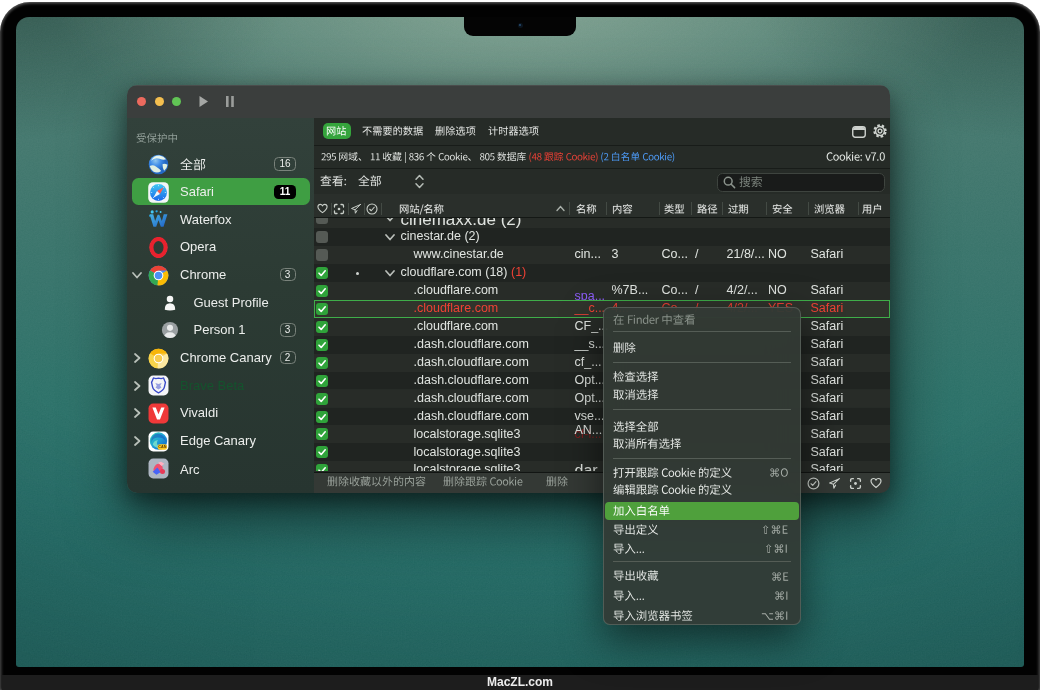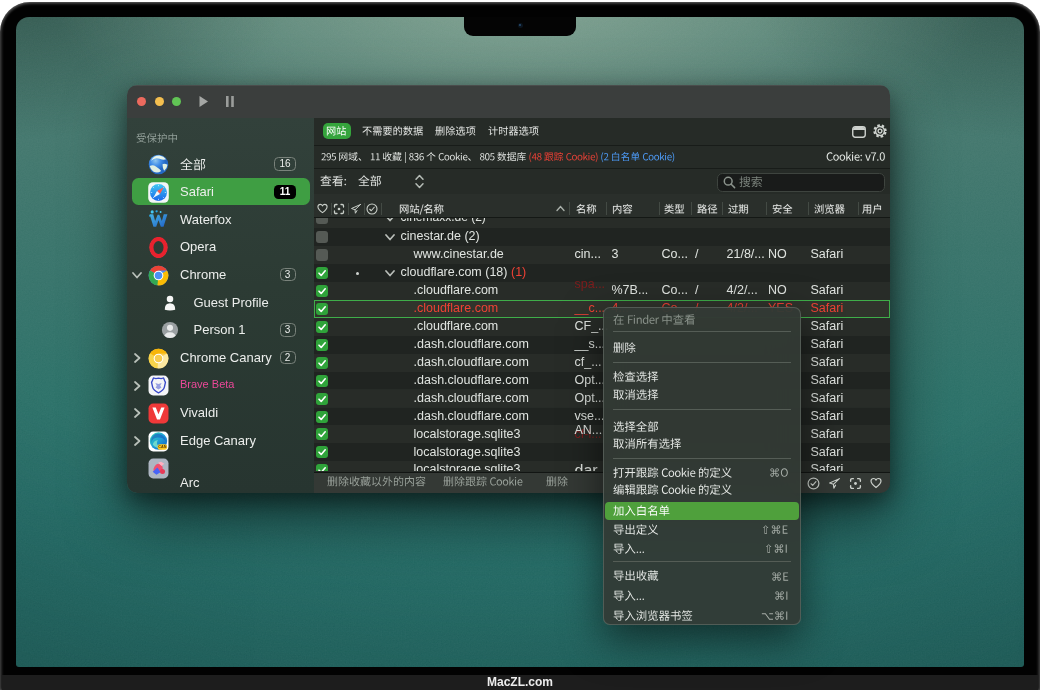--- a/index.html
+++ b/index.html
@@ -253,21 +253,21 @@
 <div class="abs" style="left:53.0px;top:265.0px;font-size:13px;color:#eceeec;white-space:nowrap">Chrome Canary</div>
 <svg class="abs" style="left:5.5px;top:268.0px" width="8" height="10">
       <path d="M2 1 L6.5 5 L2 9" fill="none" stroke="#b9c1ba" stroke-width="1.7" stroke-linecap="round" stroke-linejoin="round"></path>
     </svg>
 <div class="abs" style="left:152.5px;top:265.8px;width:16px;height:13.5px;border-radius:4.5px;border:1px solid #79827b;color:#eceeec;font-size:10px;font-weight:400;text-align:center;line-height:12px">2</div>
 <svg class="abs" style="left:21px;top:290.2px" width="21" height="21" viewBox="0 0 20 20">
       <rect x="0.5" y="0.5" width="19" height="19" rx="4.5" fill="#f4f5f7"></rect>
       <path d="M10 3 L12.5 3.4 L14.8 2.8 L15.8 5.2 L16.6 7 L15.6 11.5 Q14.8 14.6 10 17 Q5.2 14.6 4.4 11.5 L3.4 7 L4.2 5.2 L5.2 2.8 L7.5 3.4 Z" fill="none" stroke="#3848c8" stroke-width="1.3"></path>
       <path d="M7 7.5 L10 8.6 L13 7.5 L11.6 10.2 L12.8 12 L10 13.8 L7.2 12 L8.4 10.2 Z" fill="#4c5ad0" opacity=".55"></path>
     </svg>
-<div class="abs" style="left:53.0px;top:292.7px;font-size:11px;color:#ec4899;white-space:nowrap">Brave Beta</div>
+<div class="abs" style="left:53.0px;top:292.7px;font-size:13px;color:#14532d;white-space:nowrap">Brave Beta</div>
 <svg class="abs" style="left:5.5px;top:295.7px" width="8" height="10">
       <path d="M2 1 L6.5 5 L2 9" fill="none" stroke="#b9c1ba" stroke-width="1.7" stroke-linecap="round" stroke-linejoin="round"></path>
     </svg>
 <svg class="abs" style="left:21px;top:317.85px" width="21" height="21" viewBox="0 0 20 20">
       <rect x="0.5" y="0.5" width="19" height="19" rx="4.5" fill="#ef3939"></rect>
       <path d="M4.2 4.4 L7.4 4.4 L10 10.8 L12.6 4.4 L15.8 4.4 L11.4 15.6 L8.6 15.6 Z" fill="#fff"></path>
     </svg>
 <div class="abs" style="left:53.0px;top:320.4px;font-size:13px;color:#eceeec;white-space:nowrap">Vivaldi</div>
 <svg class="abs" style="left:5.5px;top:323.4px" width="8" height="10">
       <path d="M2 1 L6.5 5 L2 9" fill="none" stroke="#b9c1ba" stroke-width="1.7" stroke-linecap="round" stroke-linejoin="round"></path>
@@ -291,21 +291,21 @@
 <svg class="abs" style="left:5.5px;top:351.0px" width="8" height="10">
       <path d="M2 1 L6.5 5 L2 9" fill="none" stroke="#b9c1ba" stroke-width="1.7" stroke-linecap="round" stroke-linejoin="round"></path>
     </svg>
 <svg class="abs" style="left:21px;top:373.15px" width="21" height="21" viewBox="0 0 20 20">
       <rect x="0.5" y="0.5" width="19" height="19" rx="4.5" fill="#aeb6c2"></rect>
       <path d="M6 14.5 Q4 10 7.5 6.5 Q10 4.5 12.5 6.5 Q15 9 13.5 12 Z" fill="#f0506e"></path>
       <path d="M4.5 13 L9 9 L12 13.5 L8 16 Z" fill="#4764f6"></path>
       <path d="M9.5 4.5 L13 7.5 L15.5 5.5 L12.5 3.5 Z" fill="#ffb0c0"></path>
       <circle cx="13.8" cy="12.8" r="2.4" fill="#e83a57"></circle>
     </svg>
-<div class="abs" style="left:53.0px;top:390px;font-size:13px;color:#eceeec;white-space:nowrap">Arc</div>
+<div class="abs" style="left:53.0px;top:377px;font-size:13px;color:#eceeec;white-space:nowrap">Arc</div>
 <div class="abs" style="left:186.5px;top:32.5px;width:576.5px;height:375px;background:#262b27"></div>
 <div class="abs" style="left:186.5px;top:59.5px;width:576.5px;height:1px;background:#181c19"></div>
 <div class="abs" style="left:186.5px;top:82.5px;width:576.5px;height:1px;background:#181c19"></div>
 <div class="abs" style="left:186.5px;top:108.5px;width:576.5px;height:24.5px;background:#2a2f2b;border-bottom:1px solid #141815"></div>
 <div class="abs" style="left:195.5px;top:37.5px;width:28px;height:16.5px;border-radius:5px;background:#35a43c"></div>
 <svg style="position:absolute;left:199.4px;top:40.0px;overflow:visible" width="23" height="15">
       <g transform="translate(0 9.69) scale(0.010200 -0.010200)" stroke-width="10" stroke-linejoin="round">
         <g fill="#fff" stroke="#fff">
           <use href="#n7f51" x="0"></use>
           <use href="#n7ad9" x="1000"></use>
@@ -578,21 +578,21 @@
 <div class="abs" style="left:594.7px;top:117px;width:1px;height:13px;background:#434a44"></div>
 <div class="abs" style="left:639.2px;top:117px;width:1px;height:13px;background:#434a44"></div>
 <div class="abs" style="left:681.3px;top:117px;width:1px;height:13px;background:#434a44"></div>
 <div class="abs" style="left:730.6px;top:117px;width:1px;height:13px;background:#434a44"></div>
 <div class="abs" style="left:186.5px;top:133.0px;width:576.5px;height:10.2px;background:#282c28"></div>
 <div class="abs" style="left:186.5px;top:133.0px;width:576.5px;height:10.2px;overflow:hidden">
 <div class="abs" style="left:2.1px;top:-5.9px;width:12px;height:12px;border-radius:3px;background:#555a55"></div>
 <svg class="abs" style="left:71.5px;top:-3.9px" width="10" height="8">
         <path d="M1 2 L5 6.5 L9 2" fill="none" stroke="#b9beb9" stroke-width="1.7" stroke-linecap="round" stroke-linejoin="round"></path>
       </svg>
-<div class="abs" style="left:87.0px;top:-7.7px;font-size:12px;color:#e0e4e0;white-space:nowrap">cinemaxx.de (2)</div>
+<div class="abs" style="left:87.0px;top:-7.7px;font-size:17px;color:#e0e4e0;white-space:nowrap">cinemaxx.de (2)</div>
 </div>
 <div class="abs" style="left:186.5px;top:143.2px;width:576.5px;height:17.9px;background:#202421"></div>
 <div class="abs" style="left:188.6px;top:146.2px;width:12px;height:12px;border-radius:3px;background:#555a55"></div>
 <svg class="abs" style="left:258.0px;top:148.2px" width="10" height="8">
       <path d="M1 2 L5 6.5 L9 2" fill="none" stroke="#b9beb9" stroke-width="1.7" stroke-linecap="round" stroke-linejoin="round"></path>
     </svg>
 <div class="abs" style="left:273.5px;top:144.4px;font-size:12.5px;color:#e0e4e0;white-space:nowrap">cinestar.de (2)</div>
 <div class="abs" style="left:186.5px;top:161.1px;width:576.5px;height:17.9px;background:#282c28"></div>
 <div class="abs" style="left:188.6px;top:164.1px;width:12px;height:12px;border-radius:3px;background:#555a55"></div>
 <div class="abs" style="left:286.5px;top:162.3px;font-size:12.5px;color:#e0e4e0;white-space:nowrap">www.cinestar.de</div>
@@ -612,21 +612,21 @@
       <path d="M1 2 L5 6.5 L9 2" fill="none" stroke="#b9beb9" stroke-width="1.7" stroke-linecap="round" stroke-linejoin="round"></path>
     </svg>
 <div class="abs" style="left:228.5px;top:186.5px;width:3px;height:3px;border-radius:50%;background:#cfd3cf"></div>
 <div class="abs" style="left:273.5px;top:180.3px;font-size:12.5px;color:#e0e4e0;white-space:nowrap">cloudflare.com (18) <span style="color:#ee4135">(1)</span></div>
 <div class="abs" style="left:186.5px;top:197.0px;width:576.5px;height:17.9px;background:#282c28"></div>
 <svg class="abs" style="left:188.6px;top:200.0px" width="12" height="12">
       <rect width="12" height="12" rx="3" fill="#2fa33a"></rect>
       <path d="M3 6.2 L5.2 8.4 L9.2 3.8" fill="none" stroke="#fff" stroke-width="1.6" stroke-linecap="round" stroke-linejoin="round"></path>
     </svg>
 <div class="abs" style="left:286.5px;top:198.2px;font-size:12.5px;color:#e0e4e0;white-space:nowrap">.cloudflare.com</div>
-<div class="abs" style="left:447.5px;top:192px;font-size:12.5px;color:#7f1d1d;white-space:nowrap">spa...</div>
+<div class="abs" style="left:447.5px;top:204px;font-size:12.5px;color:#8b5cf6;white-space:nowrap">spa...</div>
 <div class="abs" style="left:484.5px;top:198.2px;font-size:12.5px;color:#e0e4e0;white-space:nowrap">%7B...</div>
 <div class="abs" style="left:534.5px;top:198.2px;font-size:12.5px;color:#e0e4e0;white-space:nowrap">Co...</div>
 <div class="abs" style="left:568.0px;top:198.2px;font-size:12.5px;color:#e0e4e0;white-space:nowrap">/</div>
 <div class="abs" style="left:599.5px;top:198.2px;font-size:12.5px;color:#e0e4e0;white-space:nowrap">4/2/...</div>
 <div class="abs" style="left:641.0px;top:198.2px;font-size:12.5px;color:#e0e4e0;white-space:nowrap">NO</div>
 <div class="abs" style="left:683.5px;top:198.2px;font-size:12.5px;color:#e0e4e0;white-space:nowrap">Safari</div>
 <div class="abs" style="left:186.5px;top:214.9px;width:576.5px;height:17.9px;background:#30342c;border:1.5px solid #3fae49"></div>
 <svg class="abs" style="left:188.6px;top:217.9px" width="12" height="12">
       <rect width="12" height="12" rx="3" fill="#2fa33a"></rect>
       <path d="M3 6.2 L5.2 8.4 L9.2 3.8" fill="none" stroke="#fff" stroke-width="1.6" stroke-linecap="round" stroke-linejoin="round"></path>

